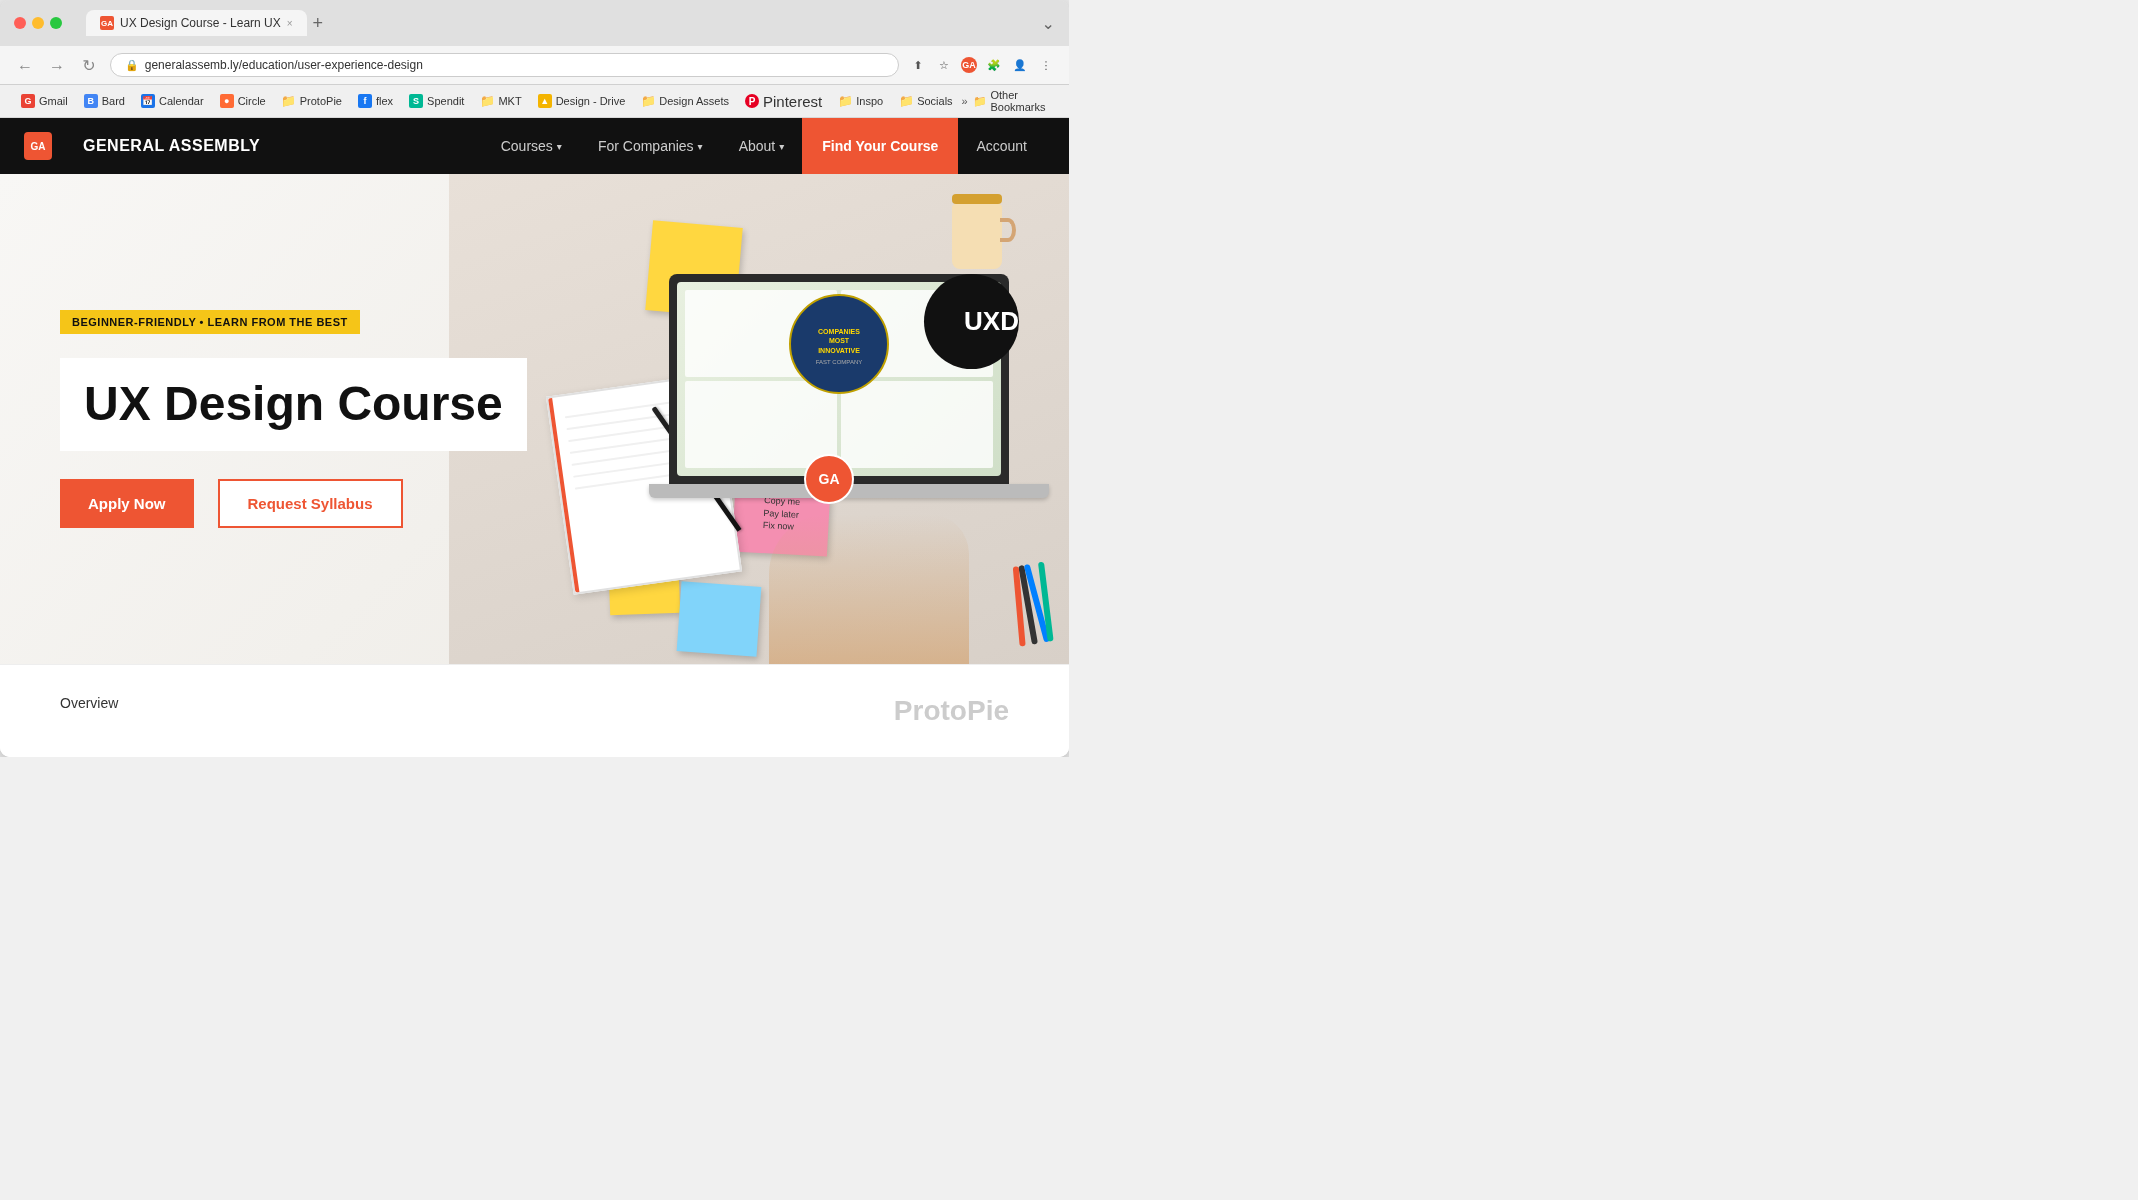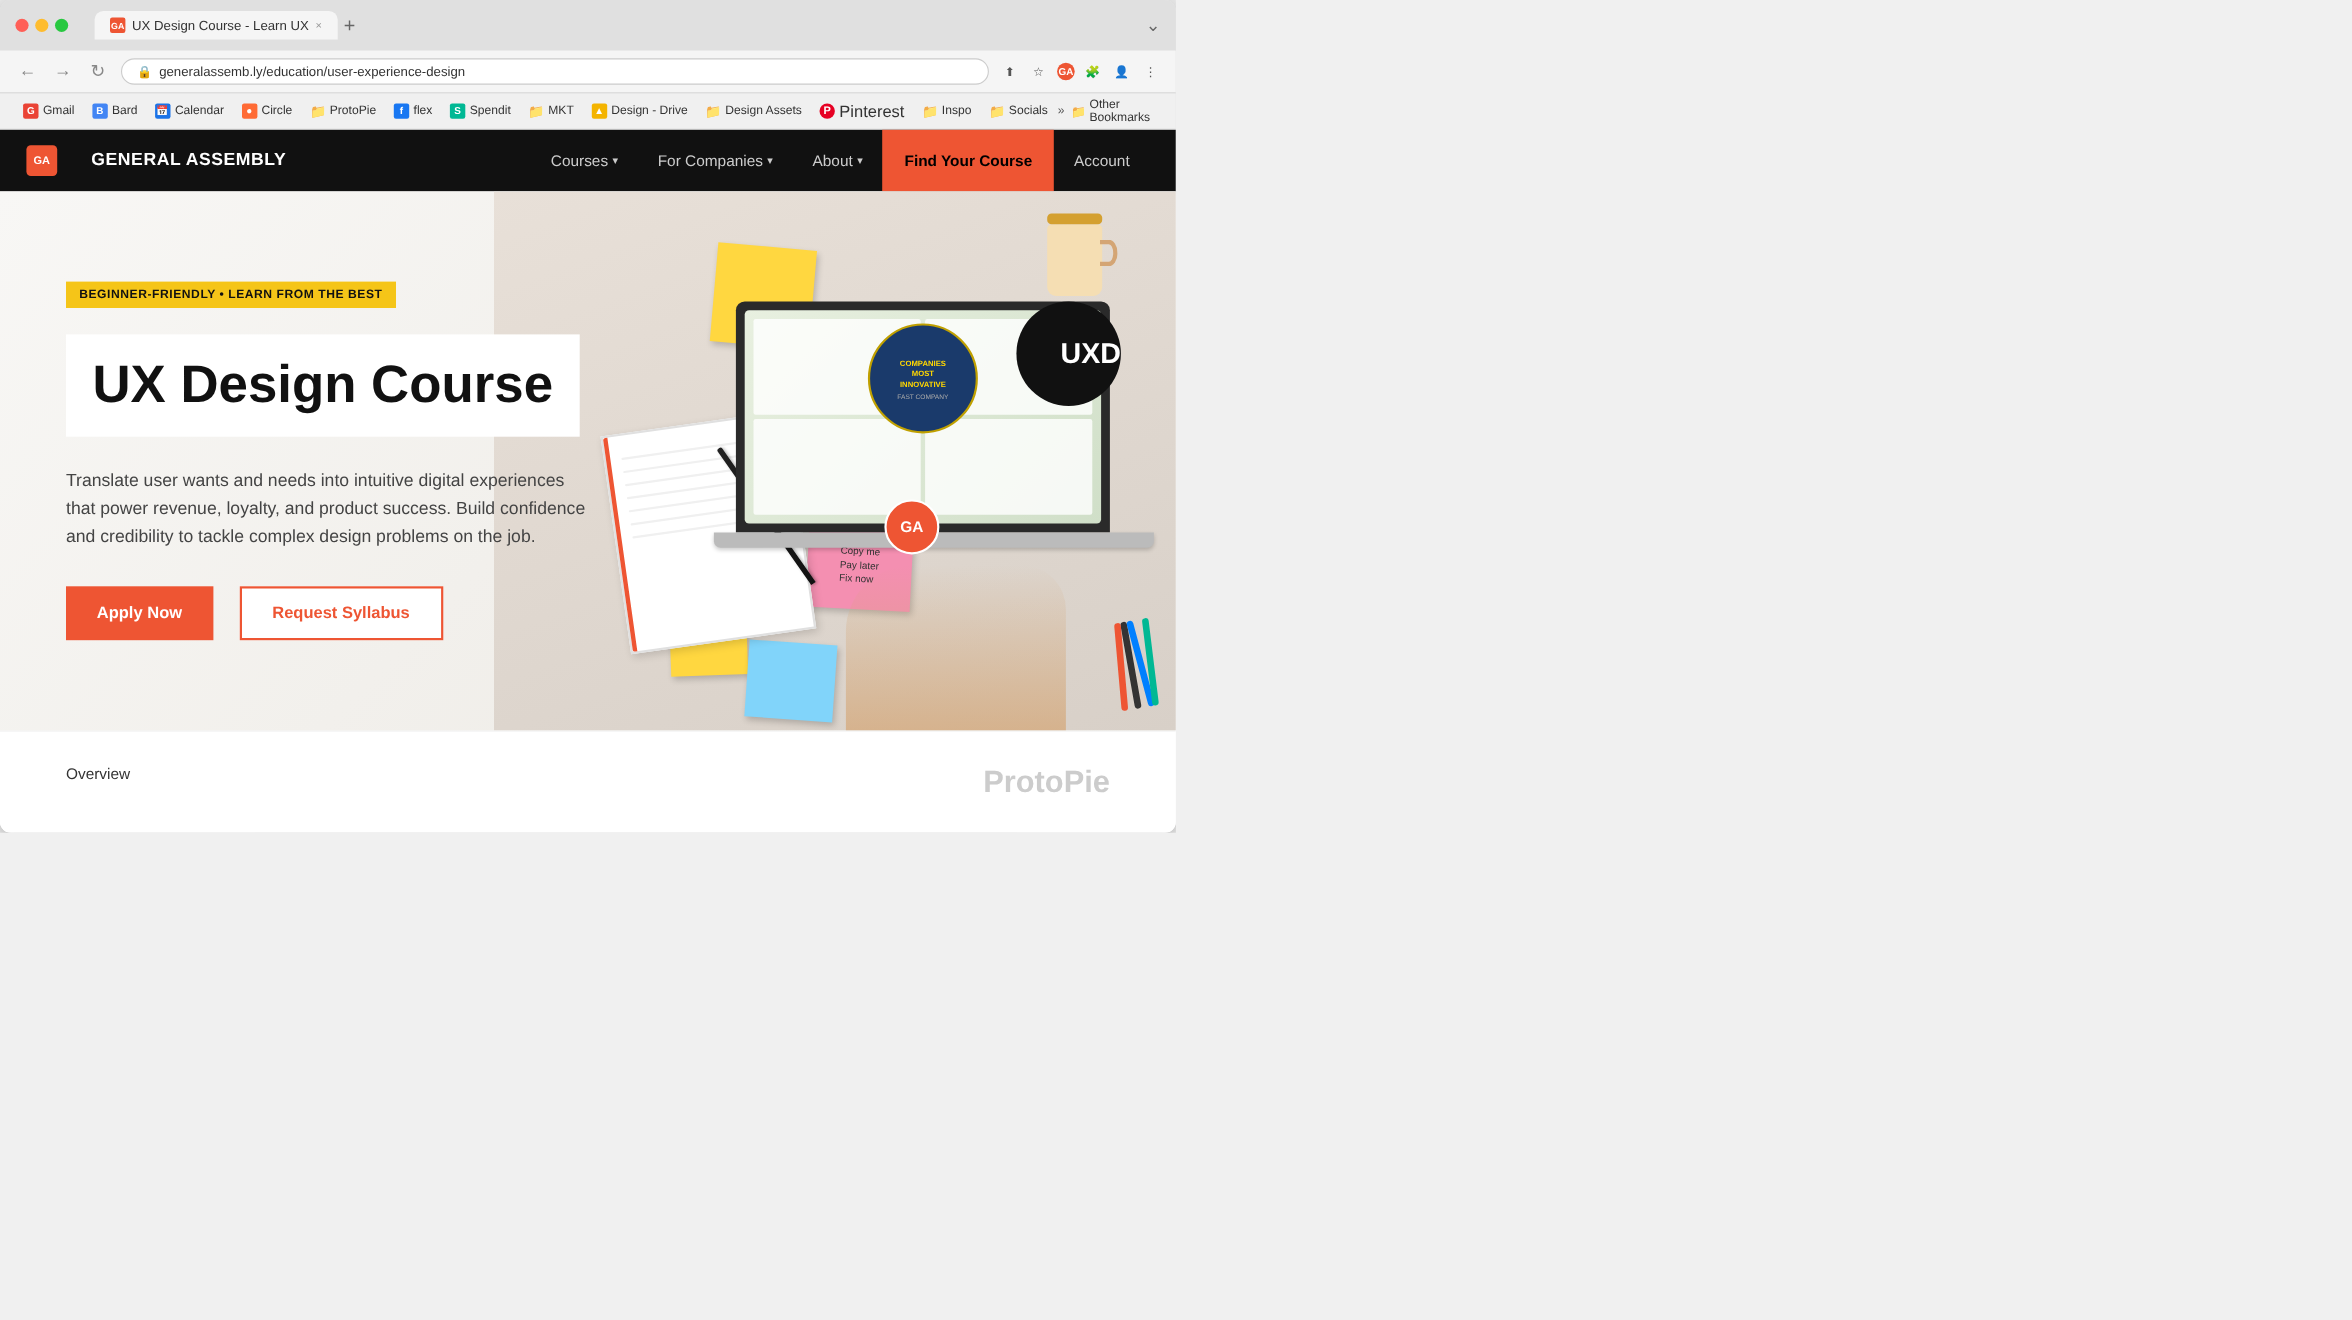--- a/index.html
+++ b/index.html
@@ -41,21 +41,21 @@
     .site { background: white; }
 
     
     .nav { background: #111; display: flex; align-items: center; padding: 0 24px; height: 56px; }
     .logo { display: flex; align-items: center; gap: 10px; cursor: pointer; }
     .logo-box { background: #e53; width: 28px; height: 28px; border-radius: 4px; display: flex; align-items: center; justify-content: center; color: white; font-size: 10px; font-weight: bold; }
     .logo-text { color: white; font-size: 16px; font-weight: 700; letter-spacing: 0.5px; text-transform: uppercase; margin-left: 21px; }
     .nav-links { margin-left: auto; display: flex; align-items: center; gap: 0; }
     .nav-link { color: #ccc; font-size: 14px; padding: 0 18px; height: 56px; display: flex; align-items: center; cursor: pointer; white-space: nowrap; }
     .nav-link-dropdown { display: flex; align-items: center; gap: 4px; }
-    .nav-cta { background: #e53; color: #000000; padding: 0 20px; height: 56px; display: flex; align-items: center; font-size: 14px; font-weight: 600; cursor: pointer; }
+    .nav-cta { background: #e53; color: #ffffff; padding: 0 20px; height: 56px; display: flex; align-items: center; font-size: 14px; font-weight: 600; cursor: pointer; }
     .nav-account { color: #ccc; font-size: 14px; padding: 0 18px; height: 56px; display: flex; align-items: center; cursor: pointer; }
 
     
     .hero { position: relative; min-height: 490px; background: linear-gradient(135deg, #f8f7f5 0%, #ece9e3 100%); overflow: hidden; display: flex; align-items: center; }
     .hero-content { padding: 50px 60px; max-width: 600px; z-index: 2; position: relative; }
     .hero-badge { background: #f5c518; color: #111; font-size: 11px; font-weight: 700; padding: 6px 12px; display: inline-block; letter-spacing: 0.5px; margin-bottom: 24px; }
     .hero-title-box { background: white; padding: 20px 24px; display: inline-block; margin-bottom: 28px; }
     .hero-title { font-size: 48px; font-weight: 700; color: #111; line-height: 1.1; }
     .hero-desc { font-size: 16px; color: #444; line-height: 1.6; margin-bottom: 32px; max-width: 500px; }
     .hero-buttons { display: flex; gap: 24px; }
@@ -218,21 +218,20 @@
         </div>
       </div>
     </nav>
 
     <section class="hero">
       <div class="hero-content">
         <div class="hero-badge">BEGINNER-FRIENDLY • LEARN FROM THE BEST</div>
         <div class="hero-title-box">
           <h1 class="hero-title">UX Design Course</h1>
         </div>
-        <p class="hero-desc">Translate user wants and needs into intuitive digital experiences that power revenue, loyalty, and product success. Build confidence and credibility to tackle complex design problems on the job.</p>
         <div class="hero-buttons">
           <button class="btn-primary">Apply Now</button>
           <button class="btn-outline">Request Syllabus</button>
         </div>
       </div>
 
       <div class="hero-image-area">
         <div class="hero-bg-image">
 
           <div class="sticky sticky-yellow-lg" style="position:absolute; width:90px; height:90px; background:#ffd740; top:50px; right:330px; transform:rotate(5deg); box-shadow:2px 3px 6px rgba(0,0,0,0.2);"></div>

